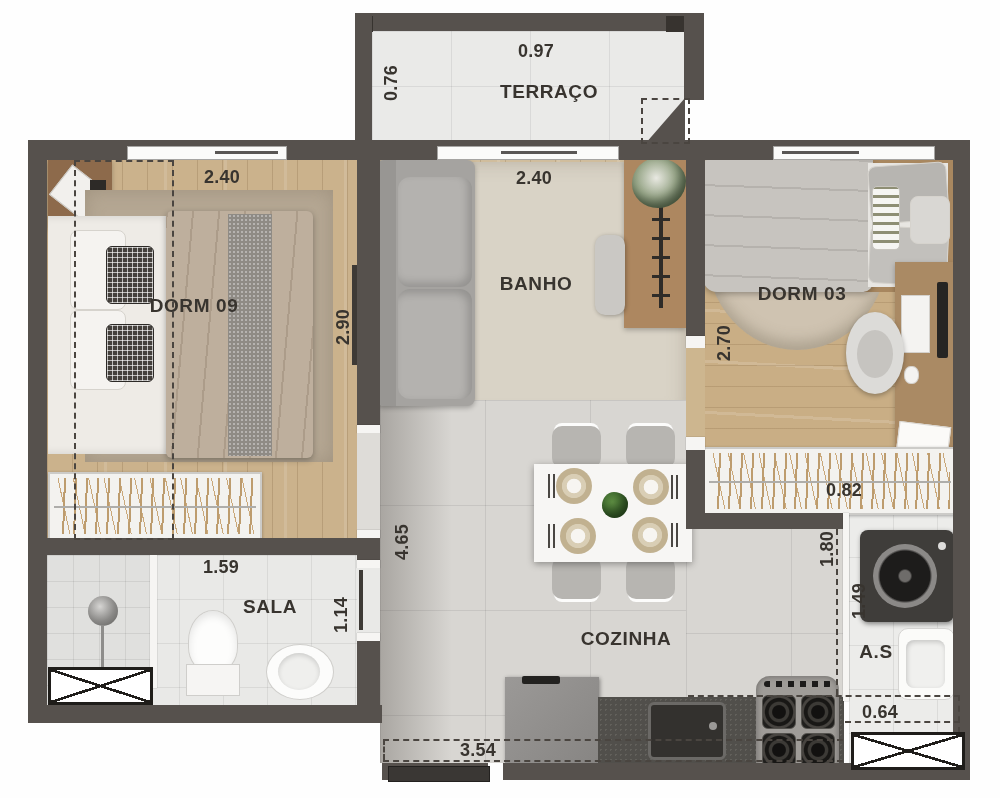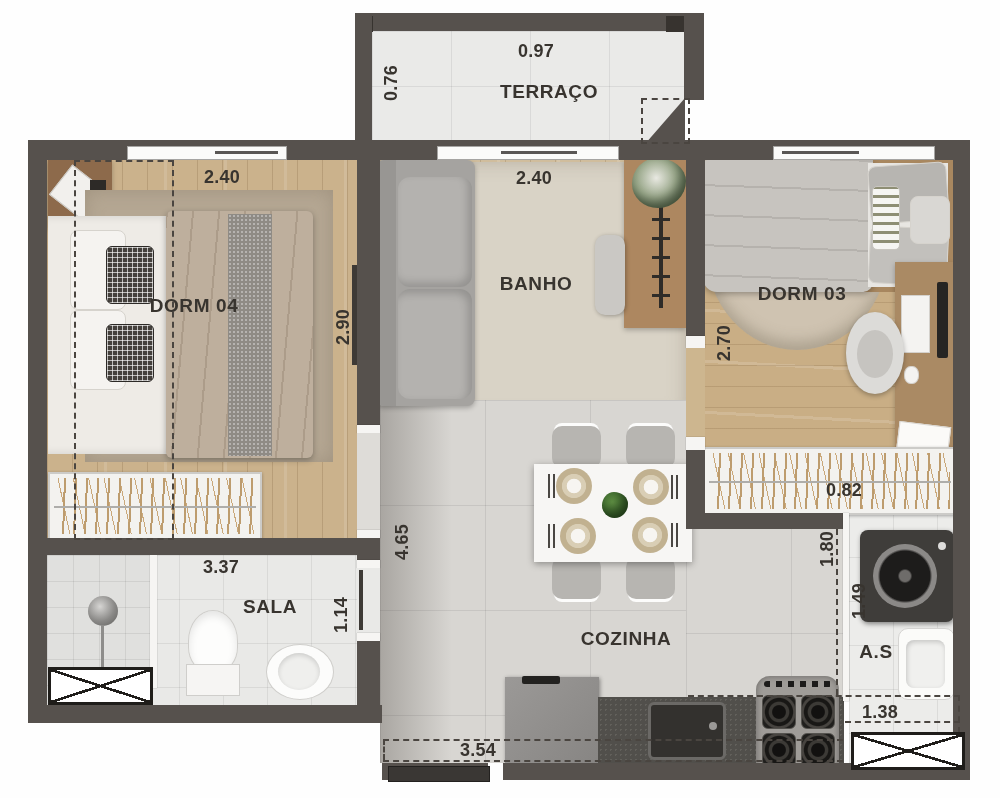--- a/index.html
+++ b/index.html
@@ -222,36 +222,36 @@
   <div class="dash-h" style="left:845px;top:721px;width:115px;"></div>
   <div class="dash-v" style="left:958px;top:695px;height:70px;"></div>
   <div class="xbox" style="left:48px;top:667px;width:99px;height:32px;"></div>
   <div class="xbox" style="left:851px;top:732px;width:108px;height:32px;"></div>
 
   <div class="txt vtxt" style="left:391px;top:83px;">0.76</div>
   <div class="txt" style="left:536px;top:51px;">0.97</div>
   <div class="txt lbl" style="left:549px;top:92px;">TERRAÇO</div>
 
   <div class="txt" style="left:222px;top:177px;">2.40</div>
-  <div class="txt lbl" style="left:194px;top:306px;">DORM 04</div>
+  <div class="txt lbl" style="left:194px;top:306px;">DORM 09</div>
   <div class="txt vtxt" style="left:343px;top:327px;">2.90</div>
 
   <div class="txt" style="left:534px;top:178px;">2.40</div>
   <div class="txt lbl" style="left:536px;top:284px;">BANHO</div>
 
   <div class="txt lbl" style="left:802px;top:294px;">DORM 03</div>
   <div class="txt vtxt" style="left:724px;top:343px;">2.70</div>
   <div class="txt" style="left:844px;top:490px;">0.82</div>
 
-  <div class="txt" style="left:221px;top:567px;">3.37</div>
+  <div class="txt" style="left:221px;top:567px;">1.59</div>
   <div class="txt lbl" style="left:270px;top:607px;">SALA</div>
   <div class="txt vtxt" style="left:341px;top:615px;">1.14</div>
 
   <div class="txt vtxt" style="left:402px;top:542px;">4.65</div>
   <div class="txt lbl" style="left:626px;top:639px;">COZINHA</div>
   <div class="txt" style="left:478px;top:750px;">3.54</div>
 
   <div class="txt vtxt" style="left:827px;top:549px;">1.80</div>
   <div class="txt vtxt" style="left:859px;top:601px;">1.49</div>
   <div class="txt lbl" style="left:876px;top:652px;">A.S</div>
-  <div class="txt" style="left:880px;top:712px;">1.38</div>
+  <div class="txt" style="left:880px;top:712px;">0.64</div>
 
 </div>
 
 </body></html>

